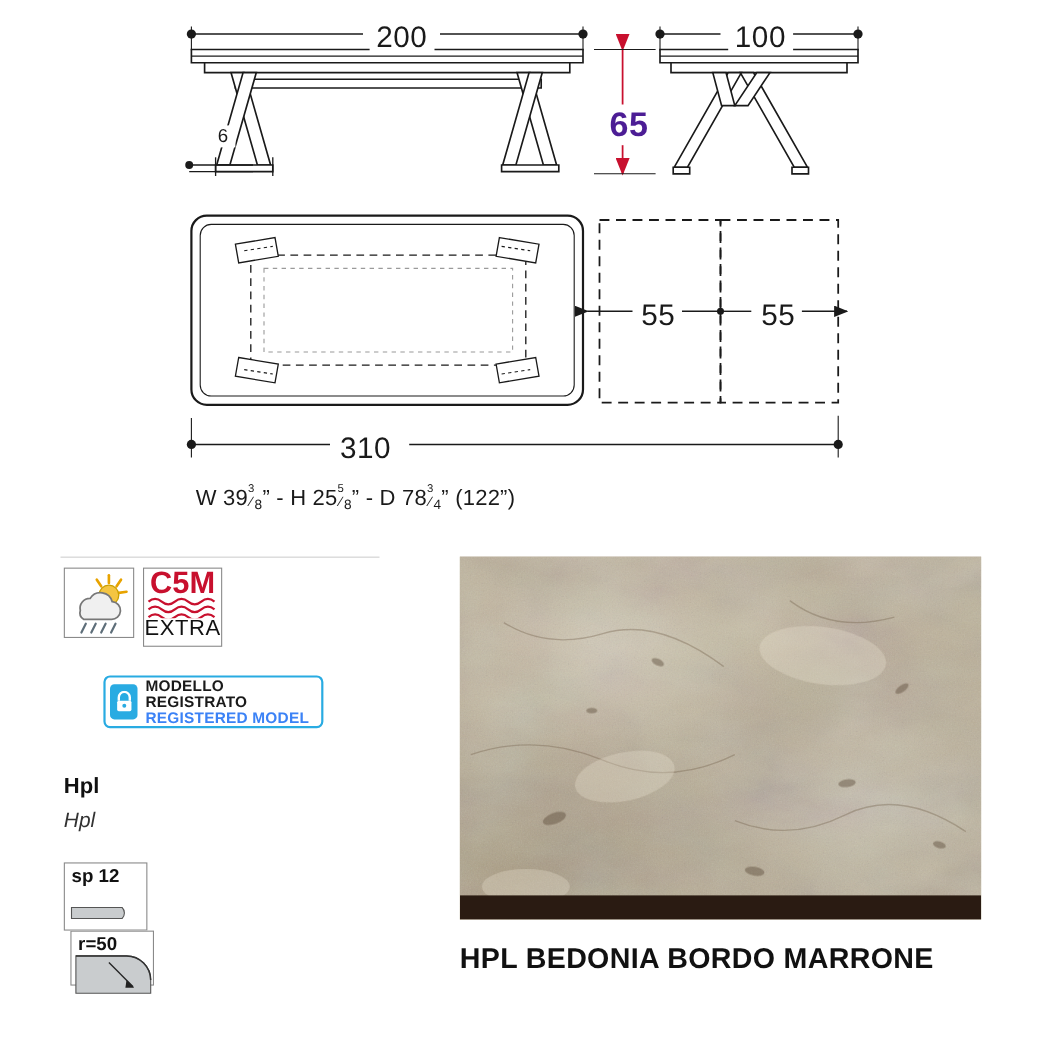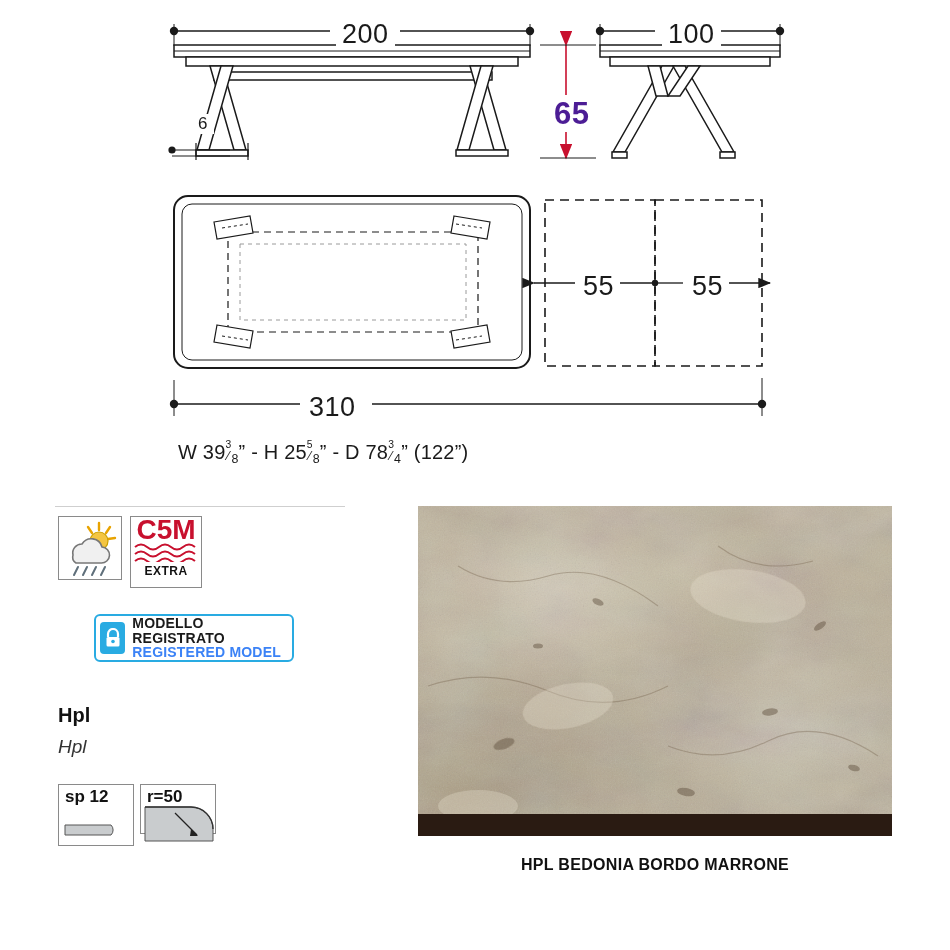--- a/index.html
+++ b/index.html
@@ -56,21 +56,21 @@
   .c5m-top{
     color:#c8102e;
     font-weight:bold;
     font-size:28px;
     line-height:24px;
     letter-spacing:0px;
     padding-top:1px;
   }
   .c5m-waves{height:20px;width:100%;position:relative;}
   .c5m-extra{
-    font-weight:bold;font-size:12px;color:#111;letter-spacing:.5px;line-height:18px;
+    font-weight:normal;font-size:20px;color:#111;letter-spacing:.5px;line-height:18px;
   }
 
   .registered{
     position:absolute;
     border:2px solid #29abe2;
     border-radius:6px;
     background:#fff;
     display:flex;align-items:center;
     padding:3px 8px 3px 4px;
     box-sizing:border-box;
@@ -101,22 +101,21 @@
     position:absolute;
     overflow:hidden;
     background:#b9ad97;
   }
   .swatch-img{position:absolute;inset:0;}
   .swatch-edge{
     position:absolute;left:0;right:0;bottom:0;height:22px;background:#2a1b12;
   }
   .swatch-caption{
     position:absolute;
-    font-size:16px;font-weight:bold;color:#111;letter-spacing:.3px;
-    text-align:center;
+    font-size:26px;font-weight:bold;color:#111;letter-spacing:.3px;
   }
 
   .fraction{display:inline-block;vertical-align:-0.1em;font-size:.62em;line-height:1;text-align:center;}
   .fraction sup{display:block;}
   .fraction .bar{display:block;}
   .size-text{
     position:absolute;font-size:20px;color:#1a1a1a;letter-spacing:.2px;
   }
 </style>
 </head>
@@ -308,21 +307,21 @@
     </div>
     <div class="reg-text">
       <span class="reg-l1">MODELLO REGISTRATO</span>
       <span class="reg-l2">REGISTERED MODEL</span>
     </div>
   </div>
 
   <div class="mat-name" style="left:58px;top:704px;">Hpl</div>
   <div class="mat-name-it" style="left:58px;top:736px;">Hpl</div>
 
-  <div class="spec-row" style="left:58px;top:784px;">
+  <div class="spec-row" style="left:58px;top:784px;flex-direction:column;">
     <div class="spec-box" style="width:76px;height:62px;">
       <span class="cap">sp 12</span>
       <svg width="74" height="60" viewBox="0 0 74 60" style="position:absolute;left:0;top:0;">
         <path d="M6,40 L52,40 a7,7 0 0,1 0,10 L6,50 Z" fill="#c9ccce" stroke="#555" stroke-width="1"></path>
       </svg>
     </div>
     <div class="spec-box" style="width:76px;height:50px;margin-left:6px;">
       <span class="cap">r=50</span>
       <svg width="74" height="60" viewBox="0 0 74 60" style="position:absolute;left:0;top:0;">
         <path d="M4,22 L50,22 a22,22 0 0,1 22,22 L72,56 L4,56 Z" fill="#c9ccce" stroke="#555" stroke-width="1"></path>

